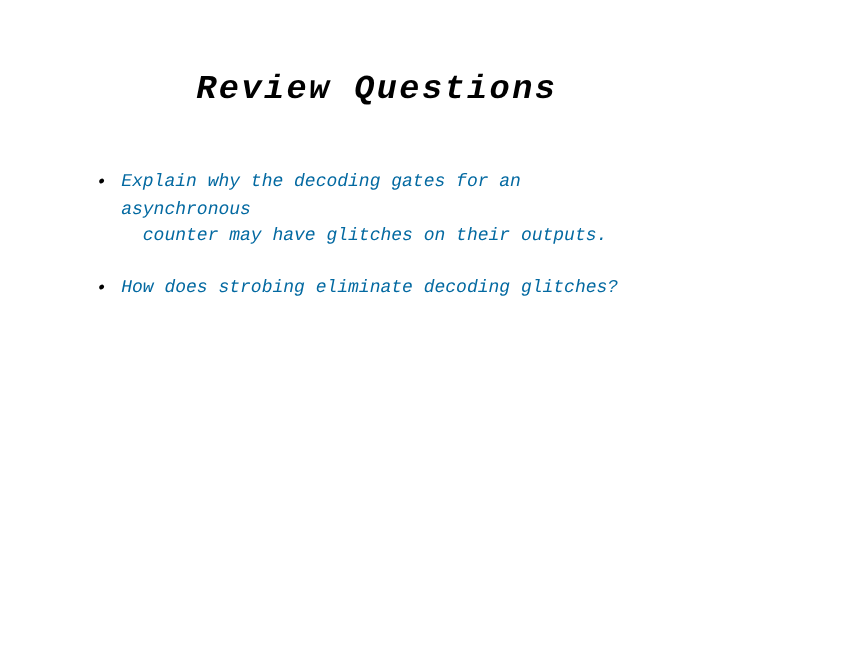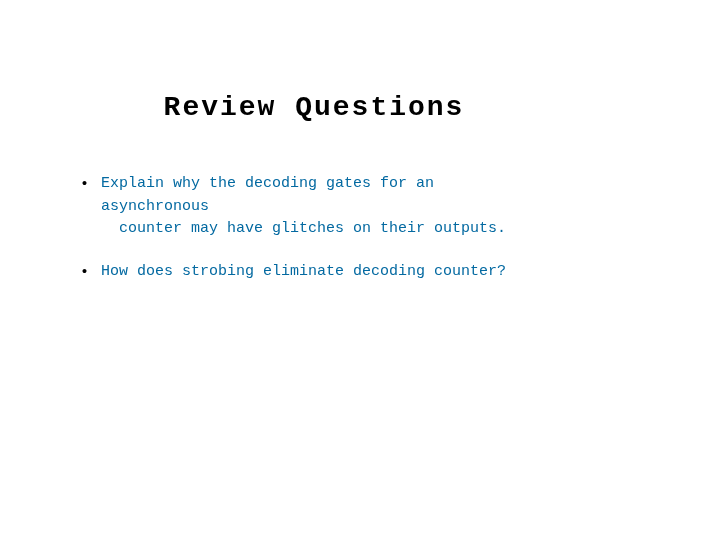--- a/index.html
+++ b/index.html
@@ -14,21 +14,22 @@
       background-color: #ffffff;
       font-family: 'Courier New', Courier, monospace;
       overflow: hidden;
     }
 
     .slide-container {
       width: 628px;
       height: 540px;
       background: #ffffff;
       position: relative;
-      padding: 92px 80px;
+      padding: 60px 80px;
+      font-style: italic;
     }
 
     .slide-title {
       font-family: 'Courier New', Courier, monospace;
       font-size: 28px;
       font-weight: bold;
       text-align: center;
       color: #000000;
       margin-bottom: 50px;
       letter-spacing: 2px;
@@ -72,18 +73,18 @@
 
   <ul class="bullet-list">
 
     <li class="bullet-item">
       <span class="bullet-dot">•</span>
       <span class="bullet-text">Explain why the decoding gates for an asynchronous<br>&nbsp;&nbsp;counter may have glitches on their outputs.</span>
     </li>
 
     <li class="bullet-item">
       <span class="bullet-dot">•</span>
-      <span class="bullet-text">How does strobing eliminate decoding counter?</span>
+      <span class="bullet-text">How does strobing eliminate decoding glitches?</span>
     </li>
 
   </ul>
 
 </div>
 
 </body></html>

